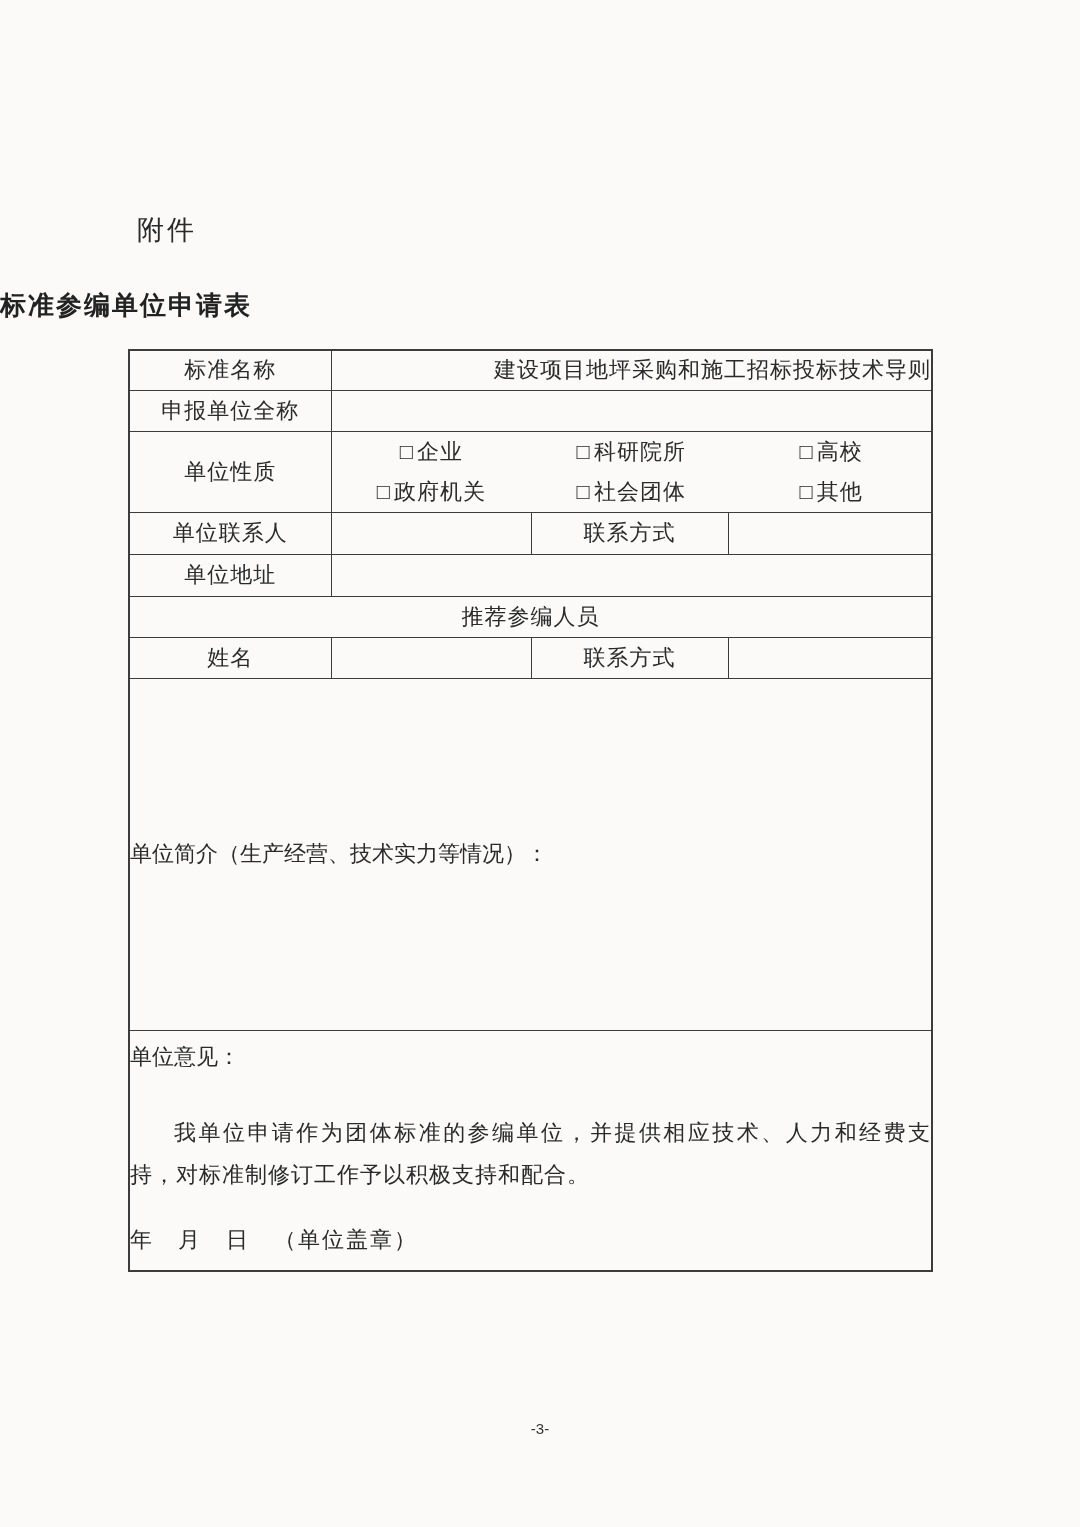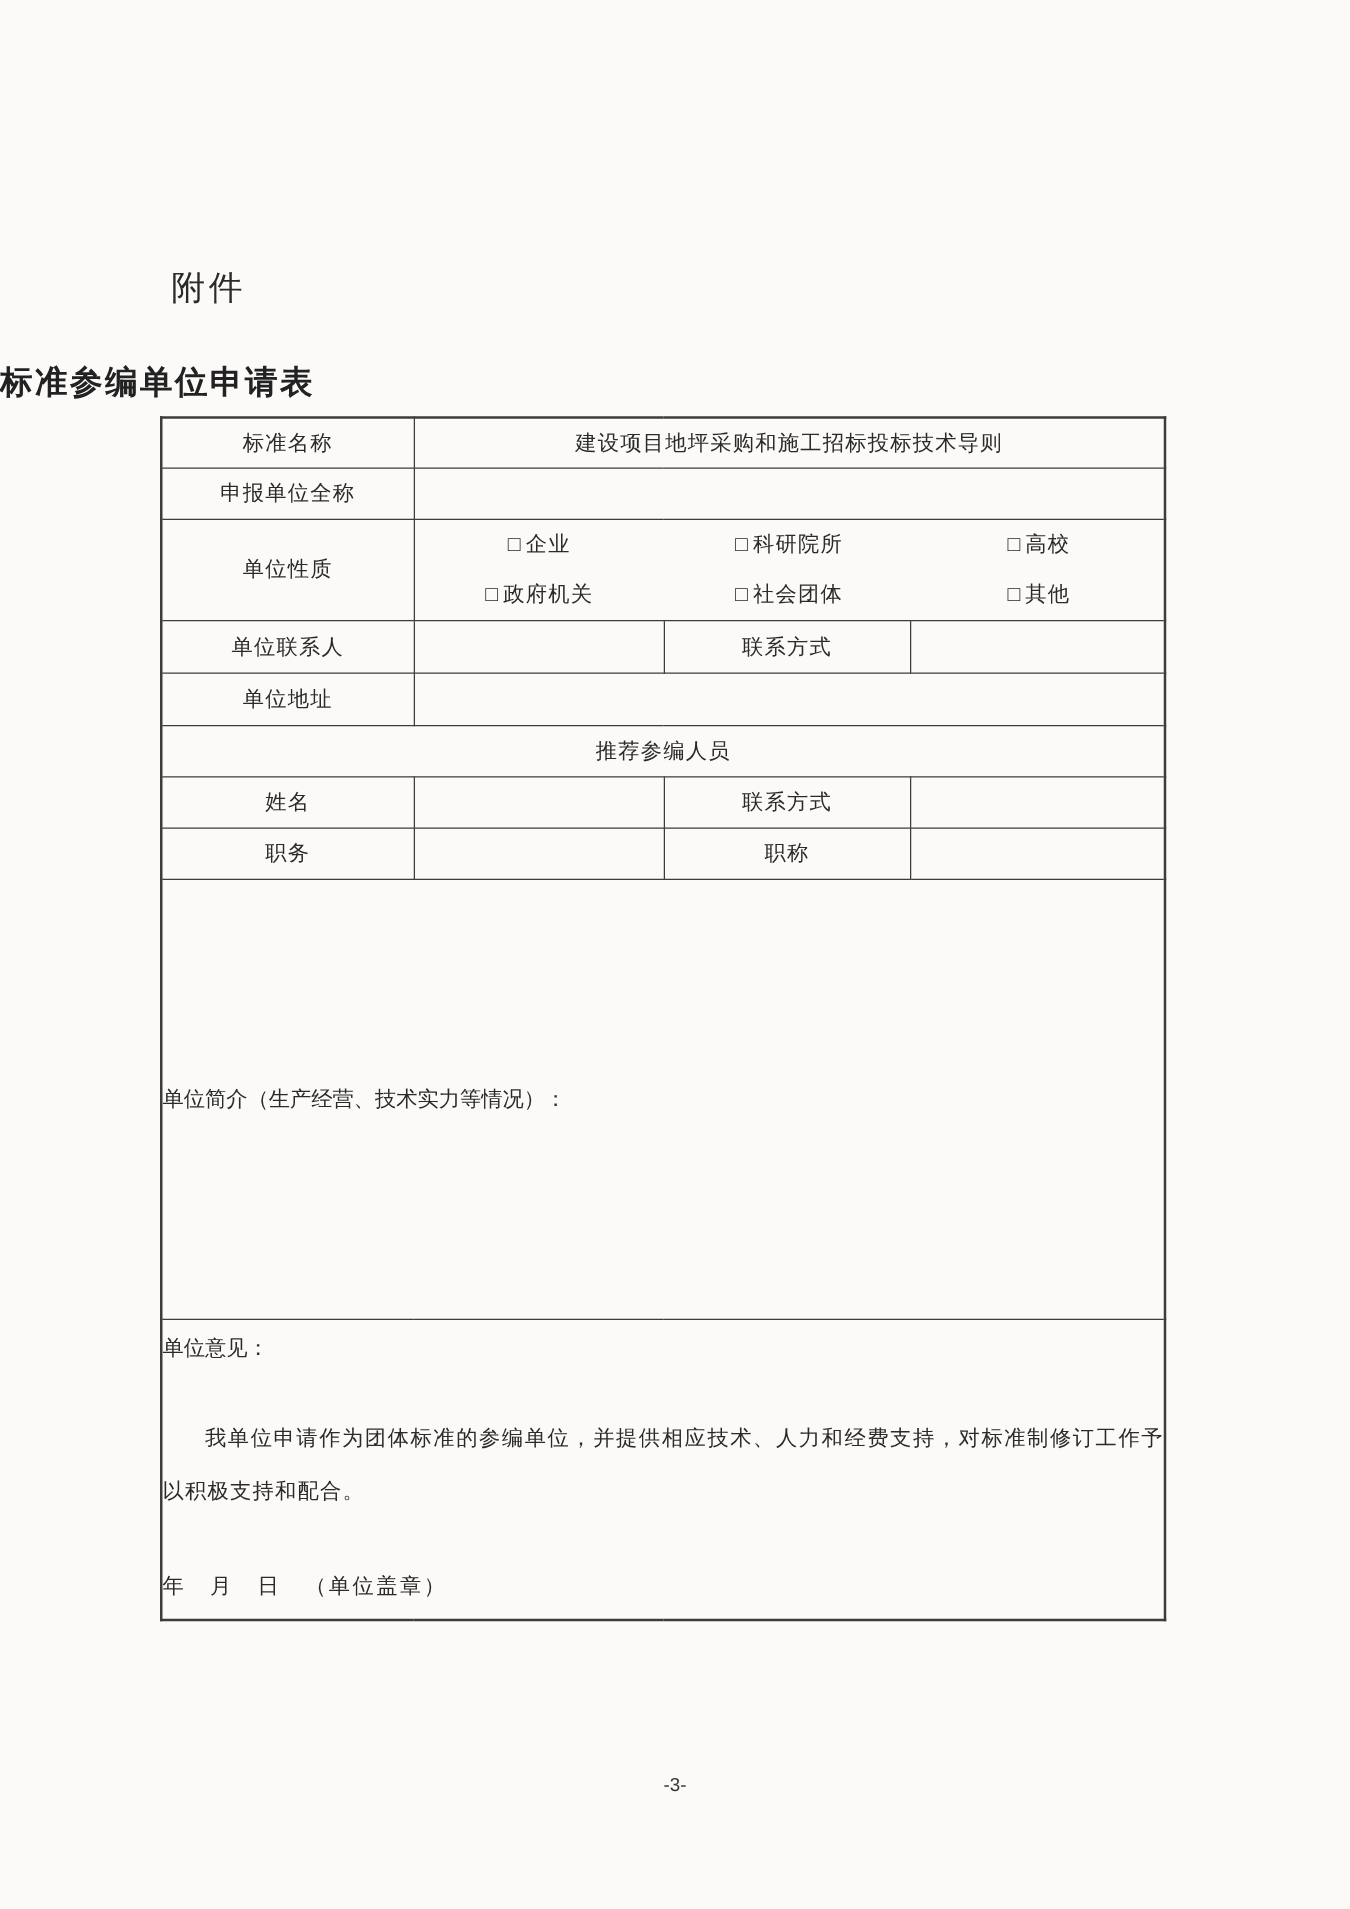--- a/index.html
+++ b/index.html
@@ -18,39 +18,39 @@
     font-family:"Liberation Sans","DejaVu Sans",sans-serif;
     font-size:27px;letter-spacing:3px;color:#2a2a2a;
   }
   .doc-title{
     position:absolute;left:0;top:288px;width:1080px;
     font-family:"Liberation Sans","DejaVu Sans",sans-serif;
     font-size:26px;font-weight:600;letter-spacing:2px;color:#222;
   }
 
   table.form{
-    position:absolute;left:128px;top:333px;
+    position:absolute;left:128px;top:349px;
     width:803px;
     border-collapse:collapse;table-layout:fixed;
-    font-size:17px;color:#2a2a2a;
+    font-size:22px;color:#2a2a2a;
     border:2px solid #3c3c3c;
   }
   table.form td{
     border:1px solid #3c3c3c;
     padding:0;
     vertical-align:middle;
     overflow:hidden;
   }
   .r1{height:40px}.r2{height:41px}.r3{height:80px}
   .r4{height:42px}.r5{height:42px}.r6{height:41px}
   .r7{height:41px}.r8{height:41px}
   .r9{height:352px}.r10{height:241px}
 
   td.lab{text-align:center;letter-spacing:1px;}
-  td.val-center{text-align:center;letter-spacing:1px;}
+  td.val-center{text-align:right;letter-spacing:1px;}
 
   td.cbcell{vertical-align:middle;}
   .cbrow{display:flex;height:40px;align-items:center;}
   .cbrow .opt{flex:1;text-align:center;letter-spacing:1px;white-space:nowrap;}
   .cb{margin-right:3px;}
 
   td.bigcell{
     vertical-align:top;text-align:left;
     padding:12px 14px;
   }
@@ -141,26 +141,20 @@
       <td colspan="4" class="lab">推荐参编人员</td>
     </tr>
 
     <tr class="r7">
       <td class="lab">姓名</td>
       <td></td>
       <td class="lab">联系方式</td>
       <td></td>
     </tr>
 
-    <tr class="r8">
-      <td class="lab">职务</td>
-      <td></td>
-      <td class="lab">职称</td>
-      <td></td>
-    </tr>
 
     <tr class="r9">
       <td colspan="4" class="bigcell">
         <div>单位简介（生产经营、技术实力等情况）：</div>
       </td>
     </tr>
 
     <tr class="r10">
       <td colspan="4" class="bigcell">
         <div class="opwrap">

